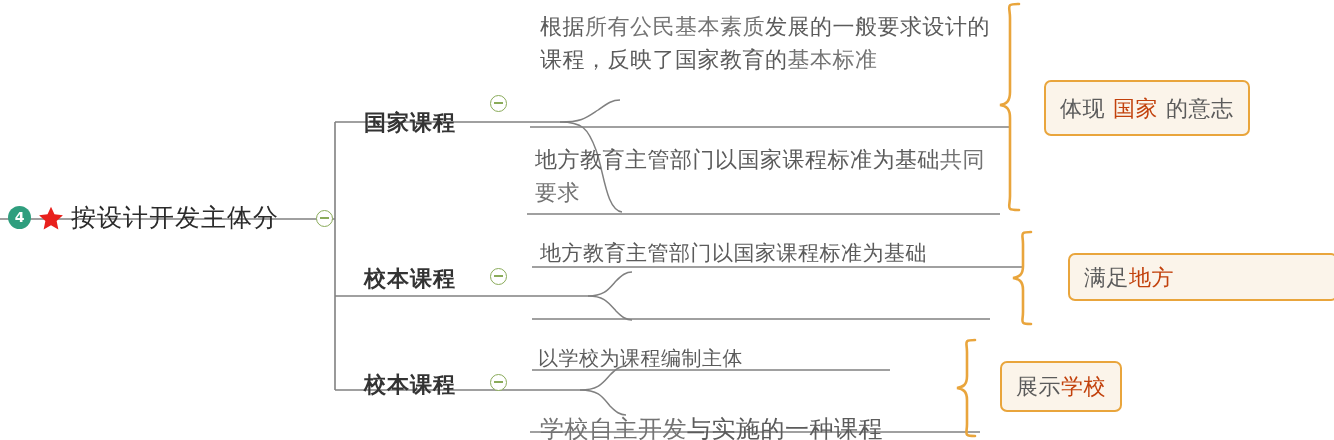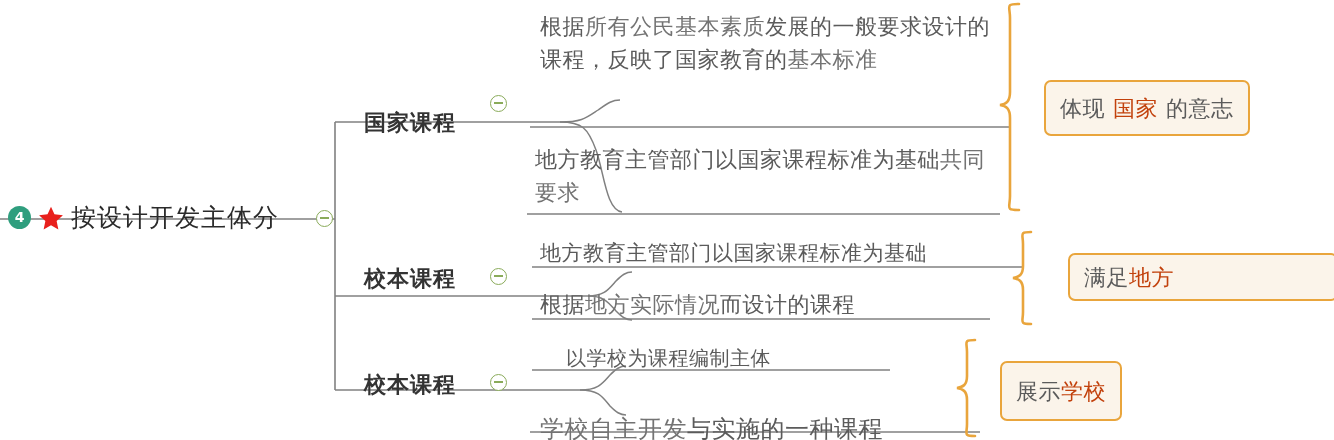--- a/index.html
+++ b/index.html
@@ -180,38 +180,35 @@
       <span class="seg">的意志</span>
   </div>
 
   <div class="branch-label" style="left:364px;top:264px;">校本课程</div>
   <div class="toggle" style="left:490px;top:268px;"></div>
 
   <div class="leaf f21" style="left:540px;top:238px;">
     <span class="seg">地方教育主管部门以国家课程标准为基础</span>
   </div>
 
-  <div class="leaf f22" style="left:540px;top:288px;">
-    <span class="seg">根据</span><span class="hl">地方实际情况</span><span class="seg">而设计的课程</span>
-  </div>
 
   <div class="sumbox f22" style="left:1068px;top:253px;height:48px;right:-4px;">
     <span class="seg">满足</span>
       <span class="hl">地方</span>
   </div>
 
   <div class="branch-label" style="left:364px;top:370px;text-align:center;">校本课程</div>
   <div class="toggle" style="left:490px;top:374px;"></div>
 
-  <div class="leaf f20" style="left:566px;top:343px;font-family:Liberation Serif, serif;">
+  <div class="leaf f20" style="left:538px;top:343px;font-family:Liberation Serif, serif;">
     <span class="seg">以学校为课程编制主体</span>
   </div>
 
   <div class="leaf f24" style="left:540px;top:392px;">
     <span class="hl">学校自主开发</span><span class="seg">与实施的一种课程</span>
   </div>
 
-  <div class="sumbox f22" style="left:1000px;top:361px;height:60px;">
+  <div class="sumbox f22" style="left:1000px;top:361px;height:51px;">
     <span class="seg">展示</span>
       <span class="hl">学校</span>
   </div>
 
 </div>
 
 </body></html>

